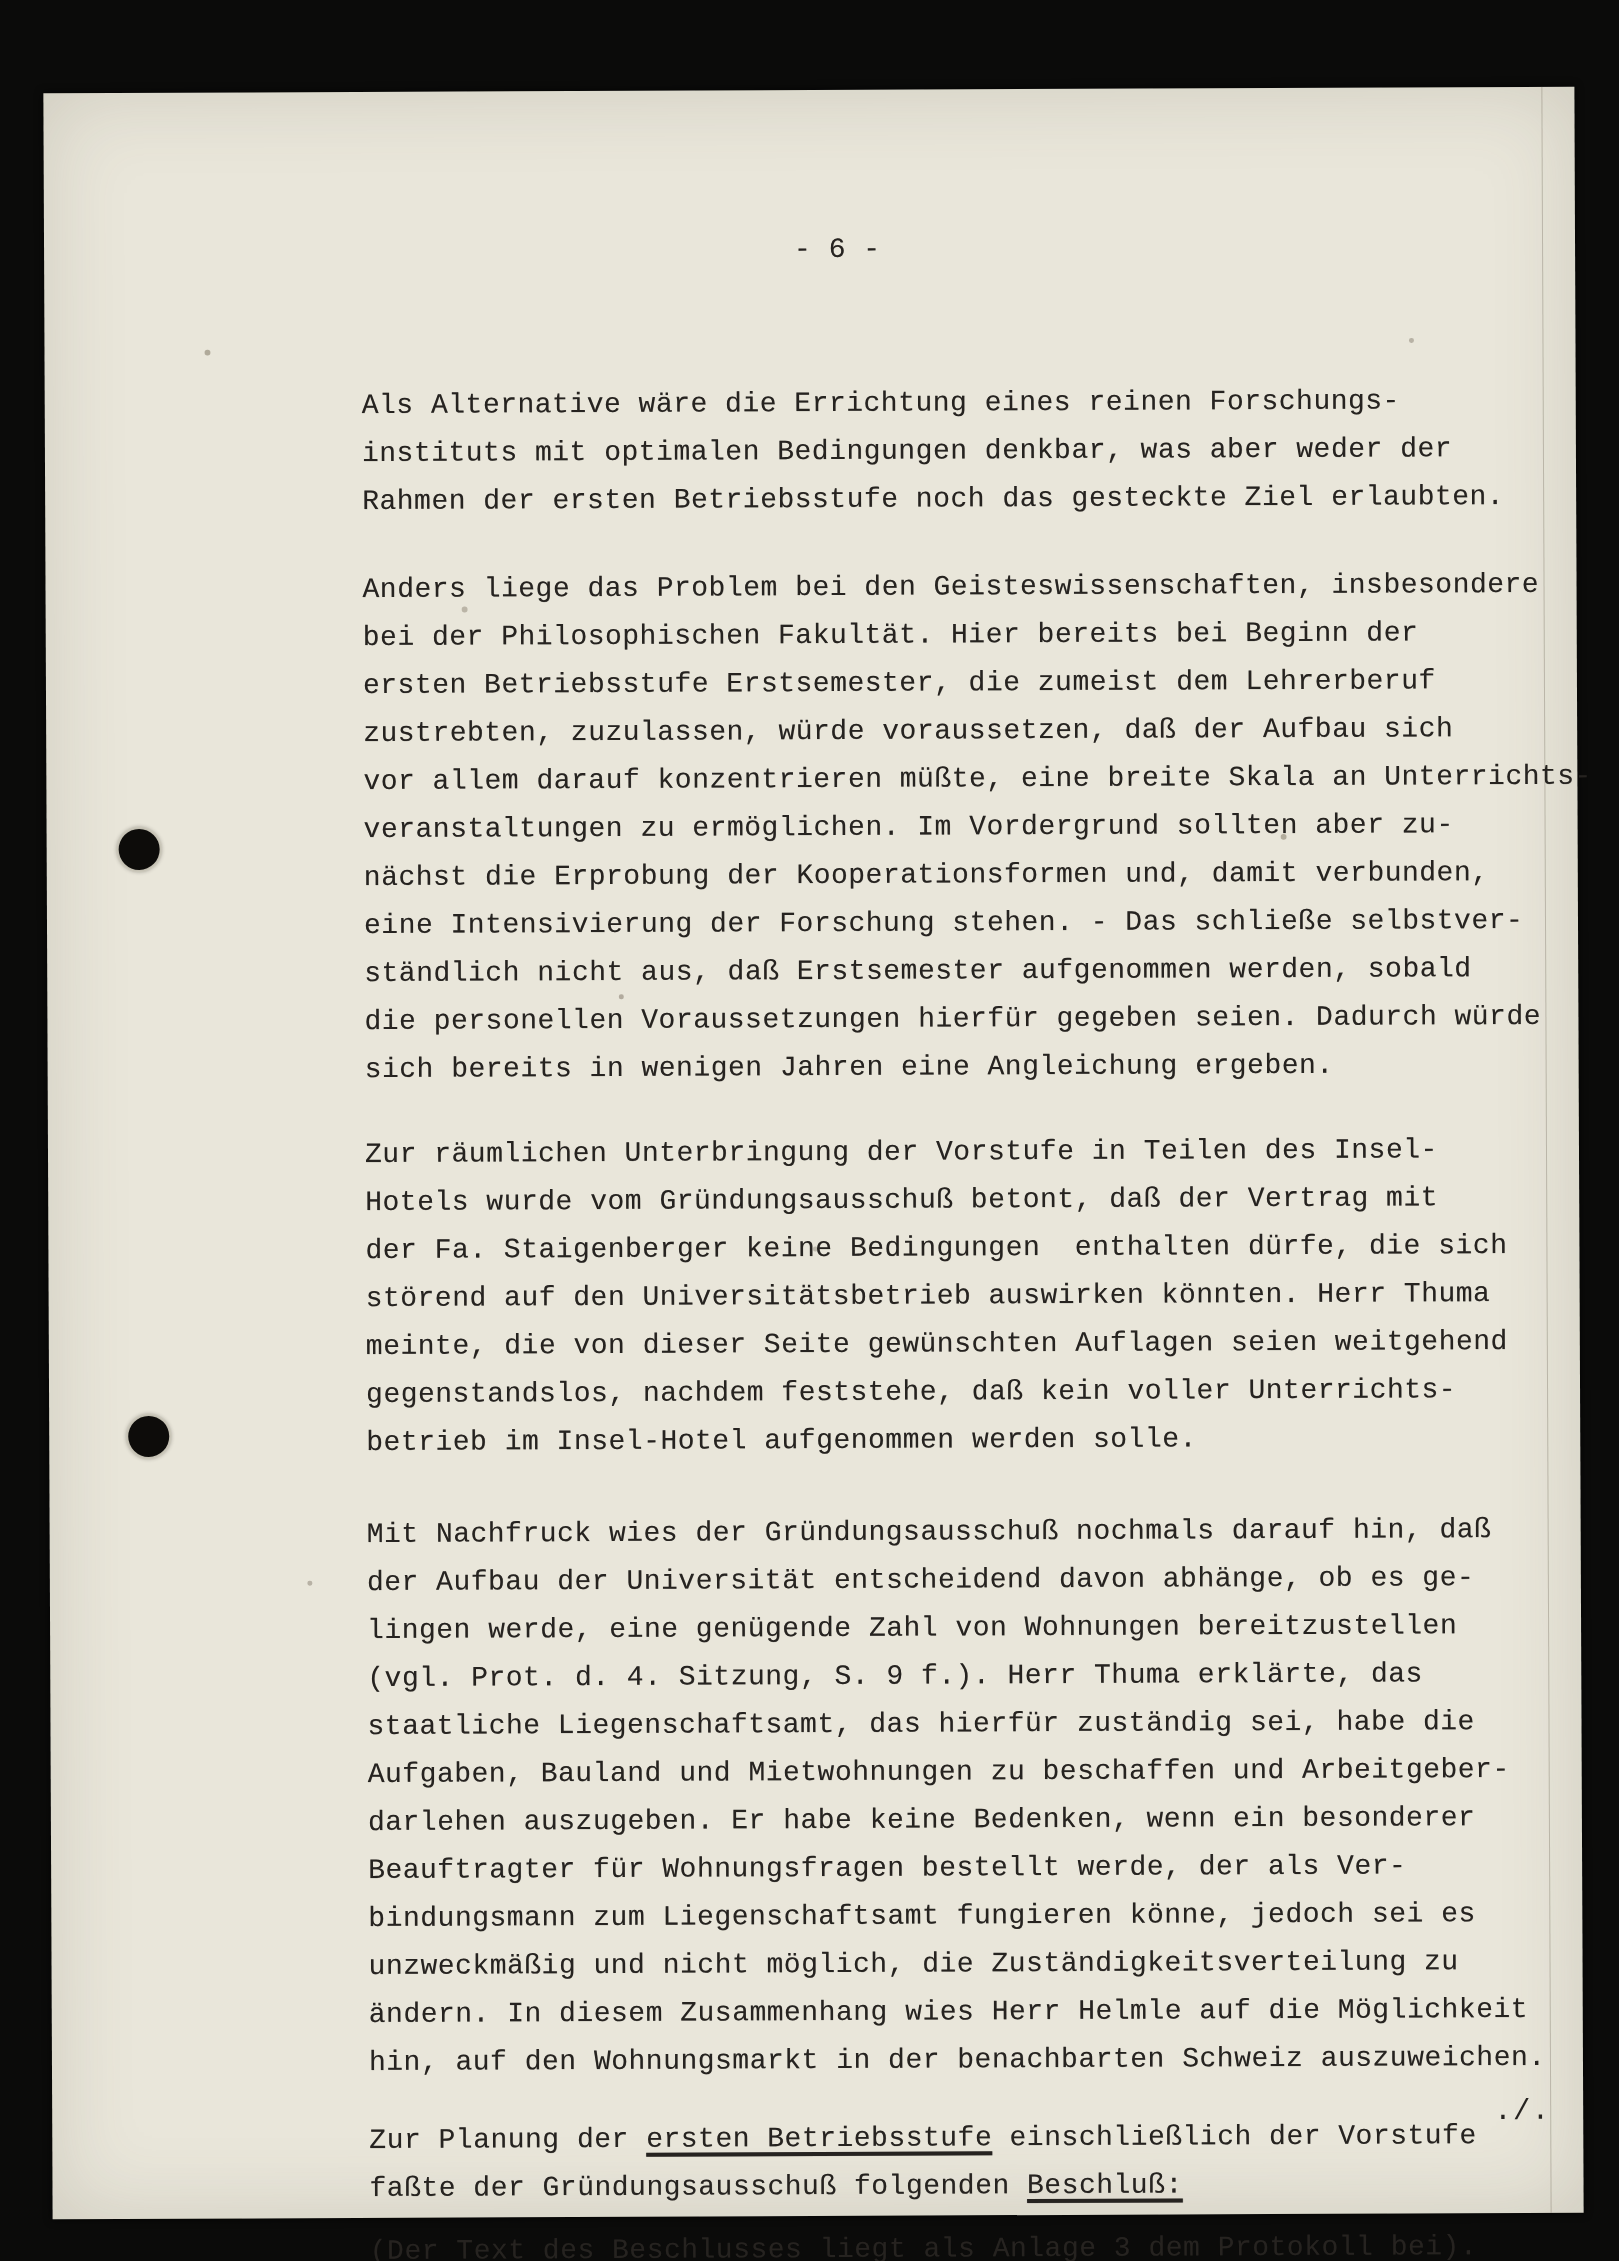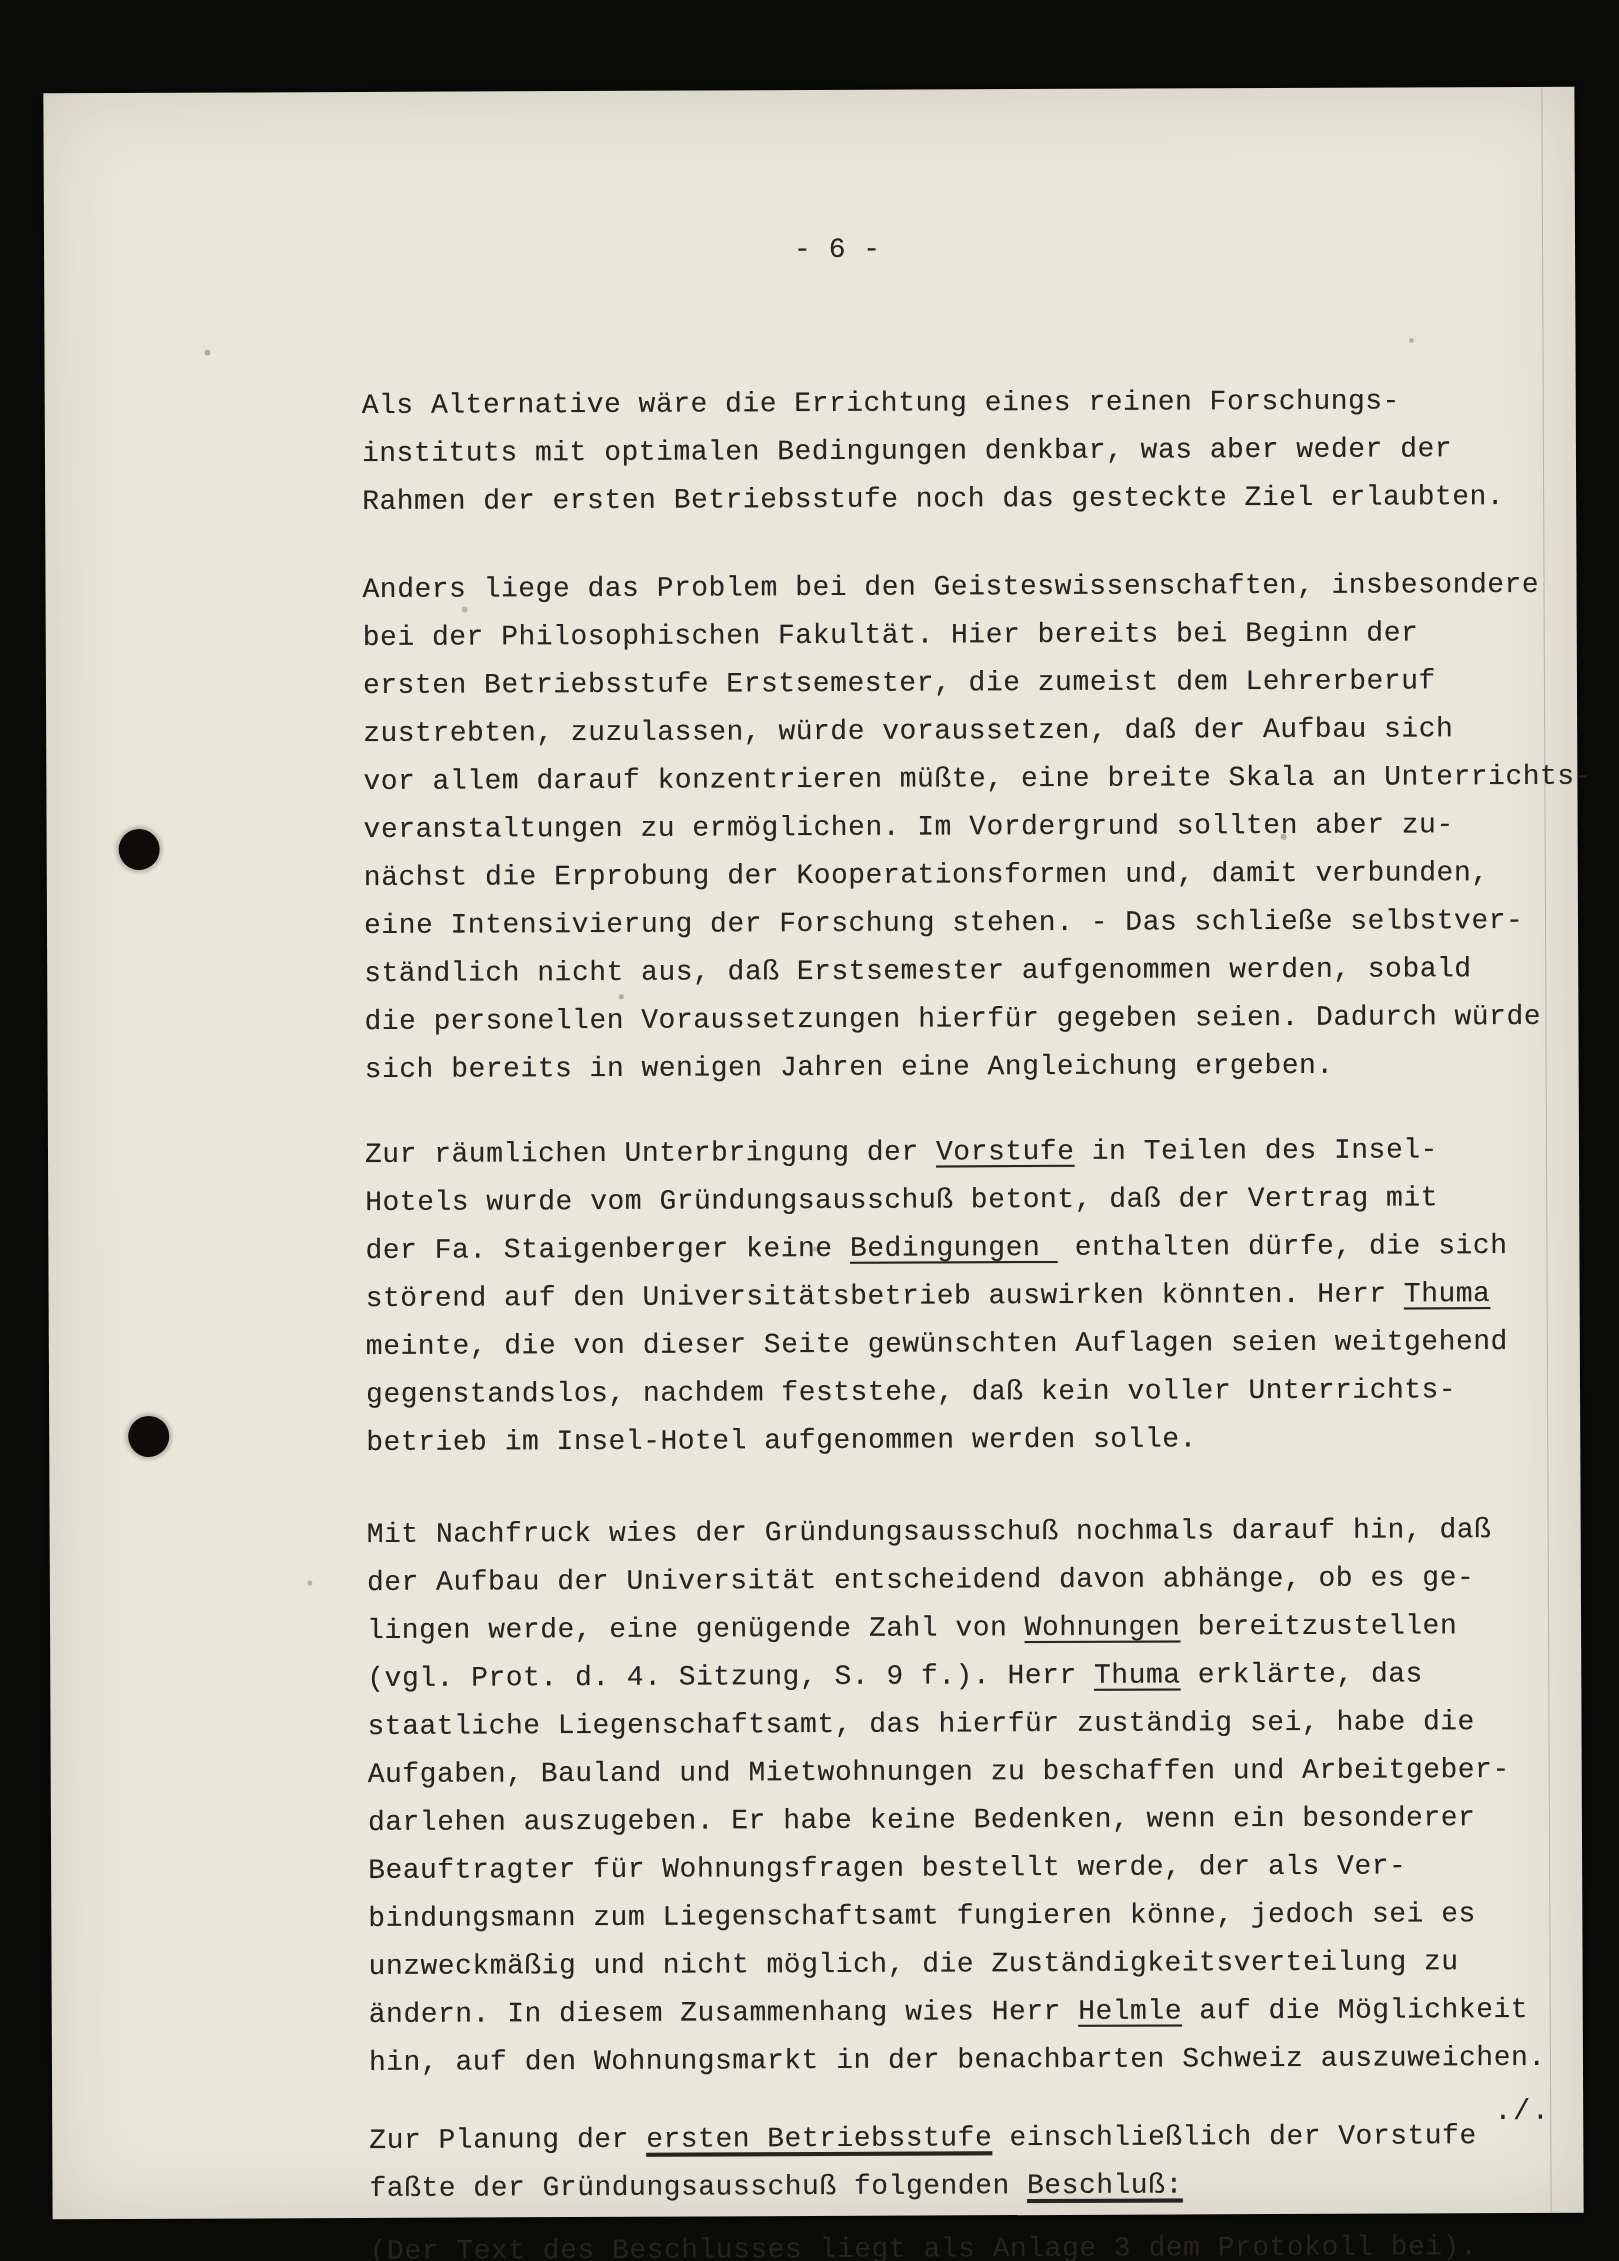--- a/index.html
+++ b/index.html
@@ -25,21 +25,21 @@
     text-shadow: 0.2px 0.2px 0 rgba(38,35,32,0.35);
   }
   .line { height:48px; }
   .header-line { margin-left:433px; margin-bottom:10px; }
   .para { margin:0; }
   .para.p2 { margin-top:40px; }
   .para.p3 { margin-top:37px; }
   .para.p4 { margin-top:44px; }
   .para.p5 { margin-top:29.5px; }
   .para.p6 { margin-top:15.7px; }
-  .u  { text-decoration:underline; text-decoration-thickness:2.3px; text-underline-offset:6px; text-decoration-skip-ink:none; }
+  .u  { text-decoration-thickness:2.3px; text-underline-offset:6px; text-decoration-skip-ink:none; }
   .u2 { text-decoration:underline; text-decoration-thickness:4.1px; text-underline-offset:6px; text-decoration-skip-ink:none; }
   .hole {
     position:absolute; width:41px; height:41px; border-radius:50%;
     background:#0d0c0a;
     box-shadow: 0 0 0 2.3px rgba(210,205,190,0.55), 0 0 4.6px 1.4px rgba(30,27,22,0.45);
   }
   #hole-1 { left:72px; top:736px; }
   #hole-2 { left:79px; top:1323px; }
   #edge-line {
     position:absolute; right:32px; top:0; width:1.4px; height:100%;

